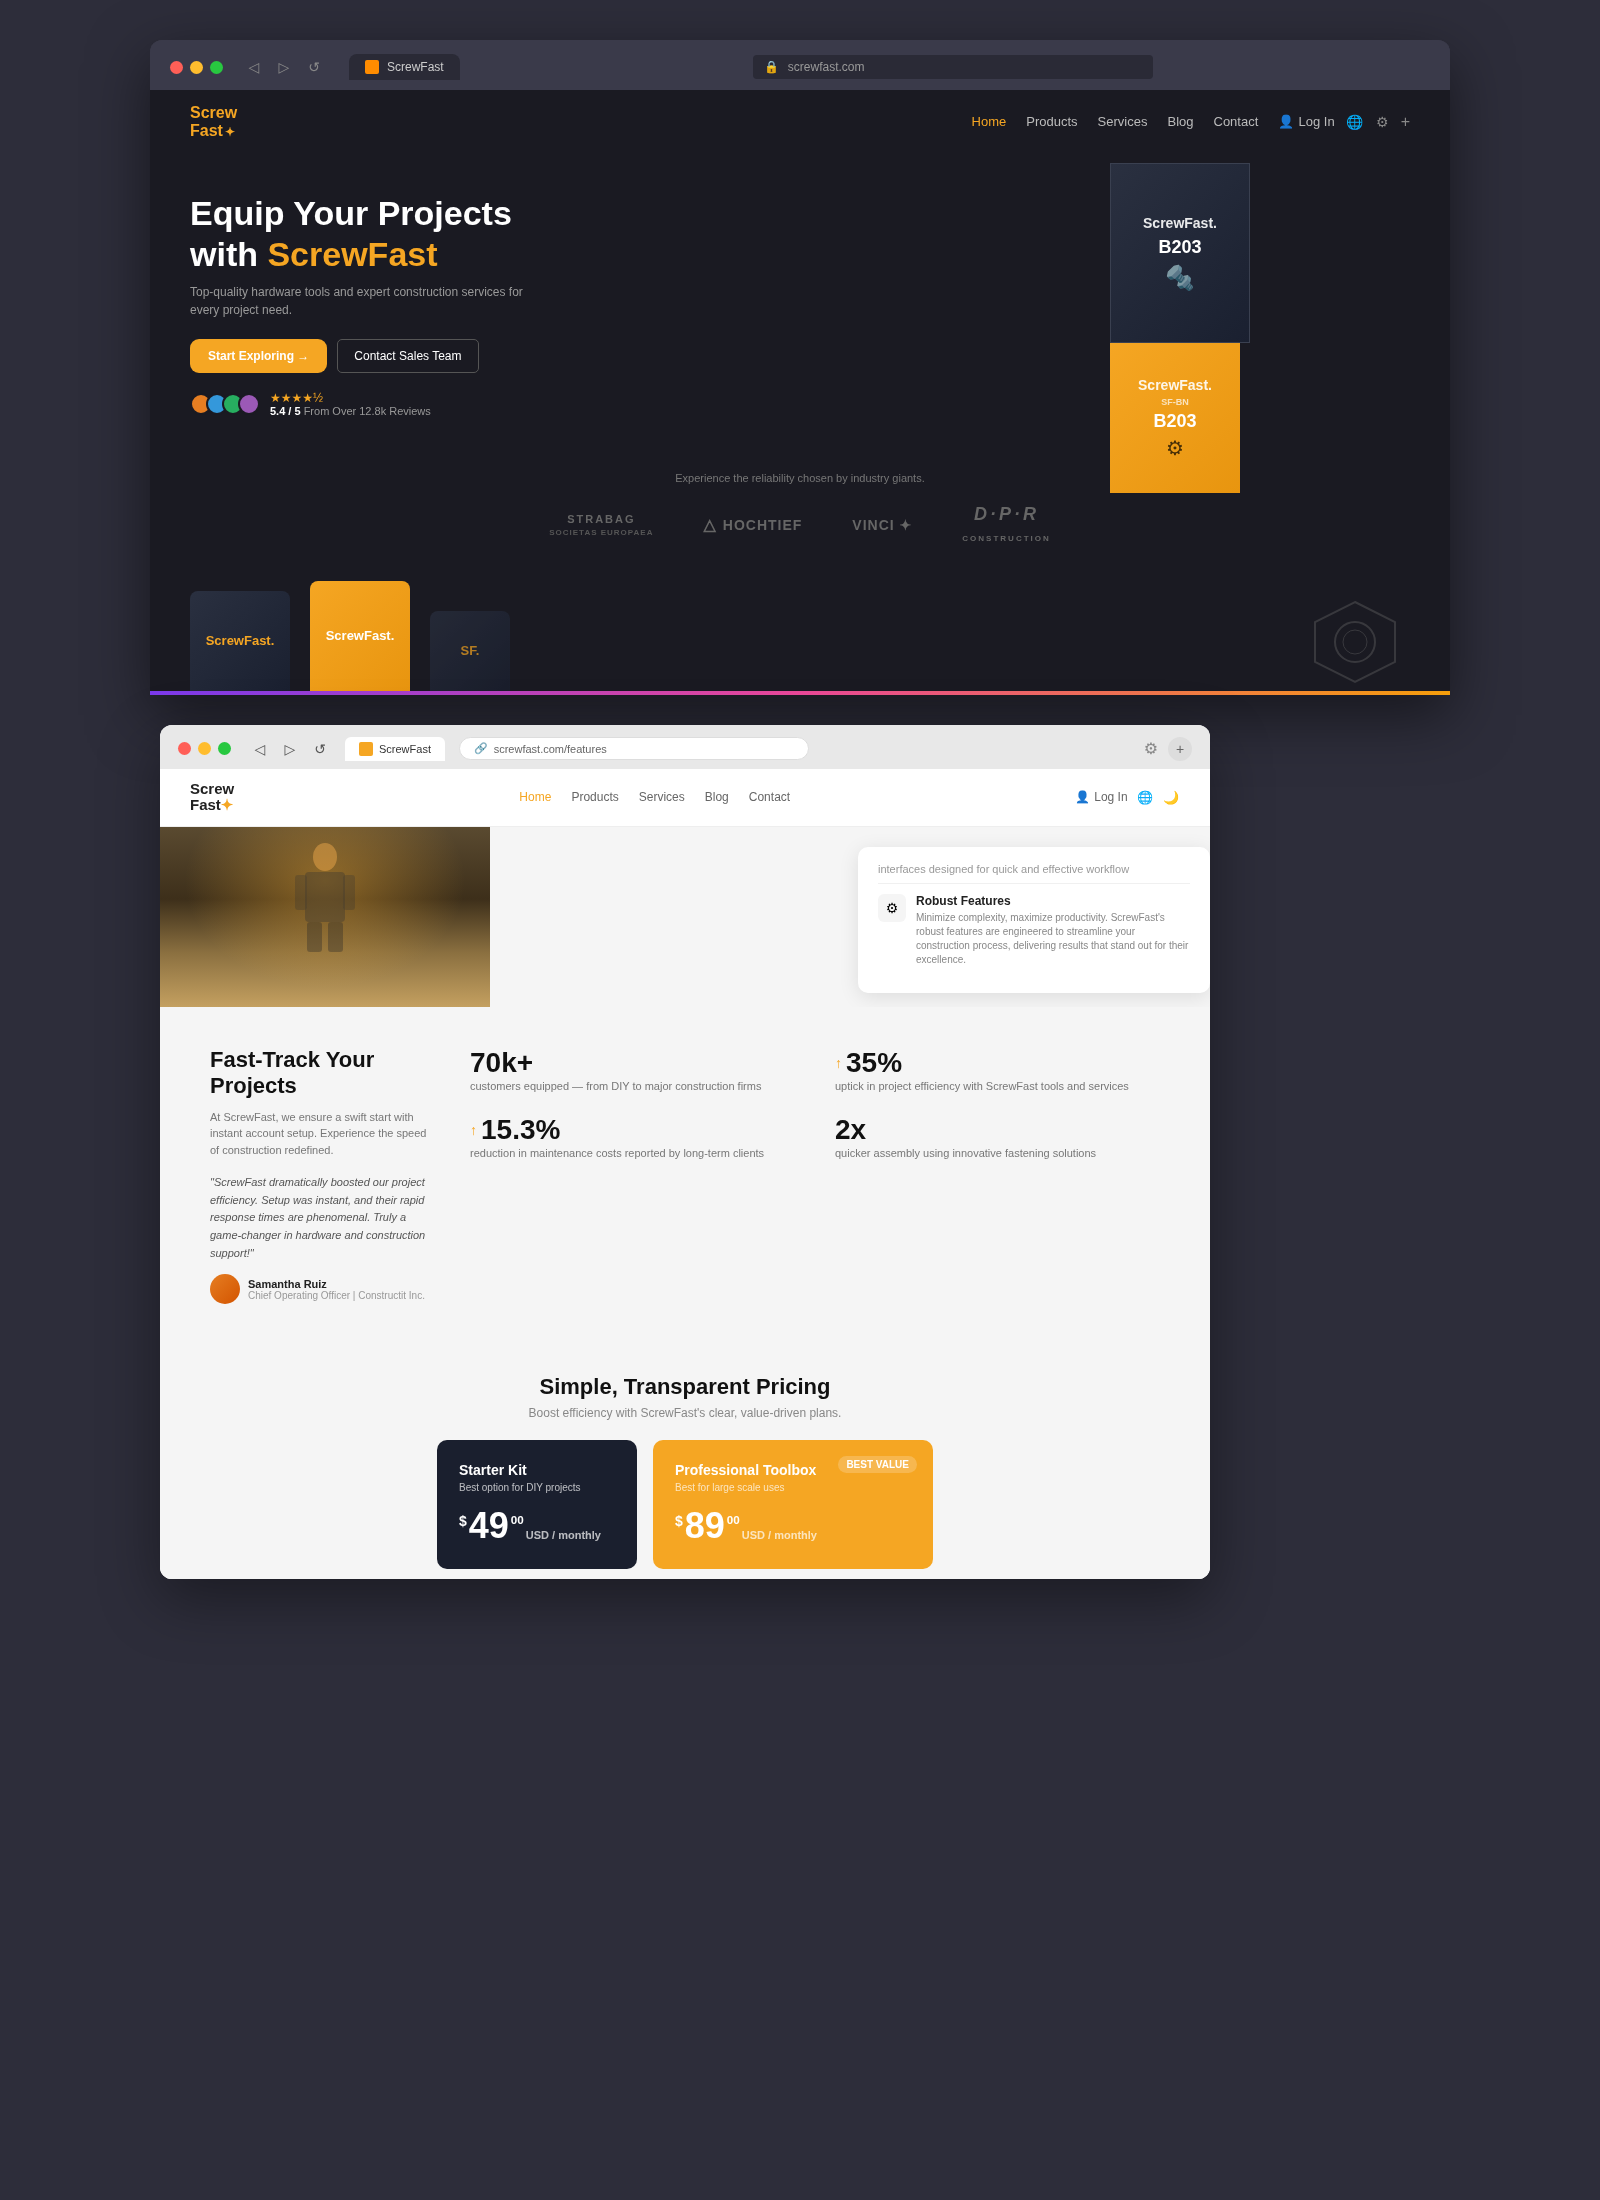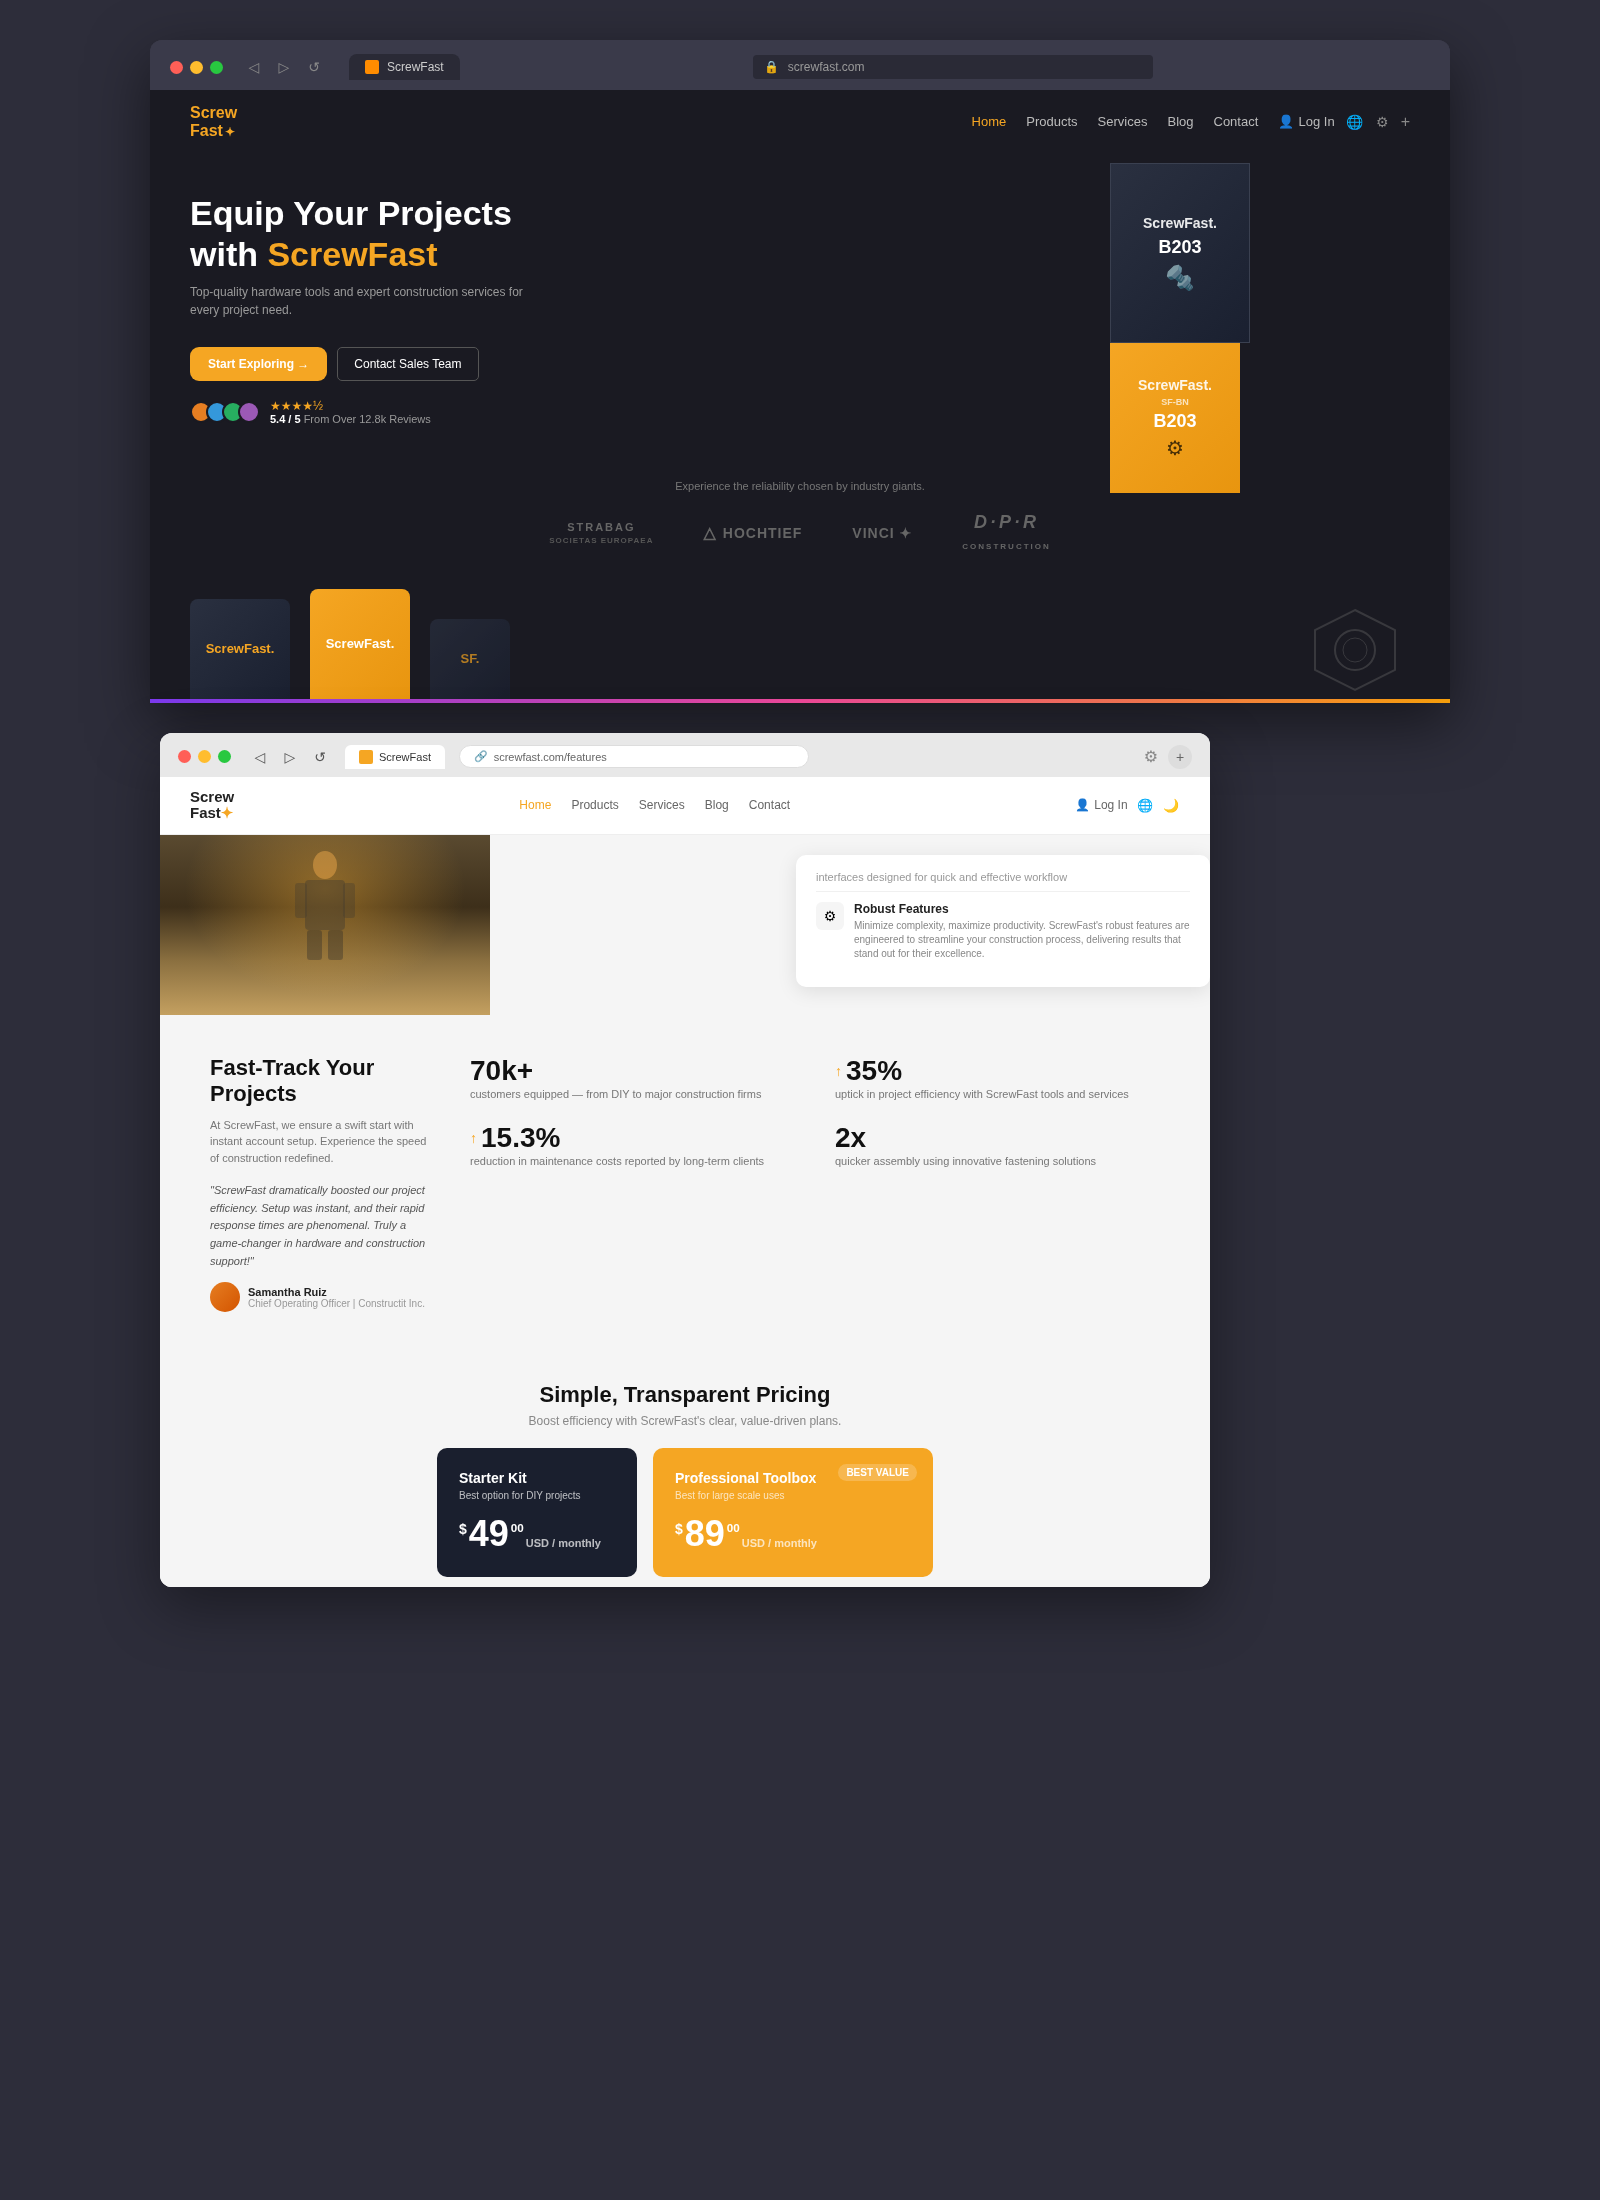--- a/index.html
+++ b/index.html
@@ -184,21 +184,21 @@
       margin-bottom: 8px;
     }
 
     .hero-title .highlight {
       color: #f5a623;
     }
 
     .hero-subtitle {
       font-size: 12px;
       color: #999;
-      margin-bottom: 28px;
+      margin-bottom: 20px;
       line-height: 1.5;
     }
 
     .hero-buttons {
       display: flex;
       gap: 10px;
       margin-bottom: 18px;
     }
 
     .btn-primary {
@@ -500,21 +500,21 @@
     }
 
     
     .feature-card {
       position: absolute;
       right: 0;
       top: 20px;
       background: #fff;
       border-radius: 10px;
       padding: 16px 20px;
-      width: 414px;
+      width: 352px;
       box-shadow: 0 4px 20px rgba(0,0,0,0.1);
     }
 
     .feature-card-header {
       font-size: 11px;
       color: #999;
       margin-bottom: 8px;
     }
 
     .feature-item {

